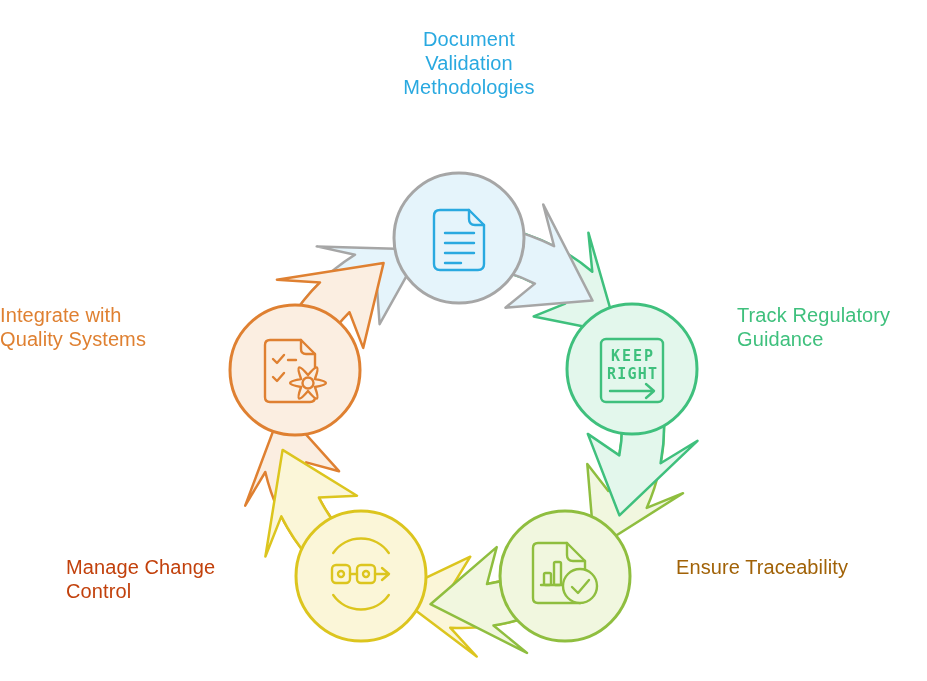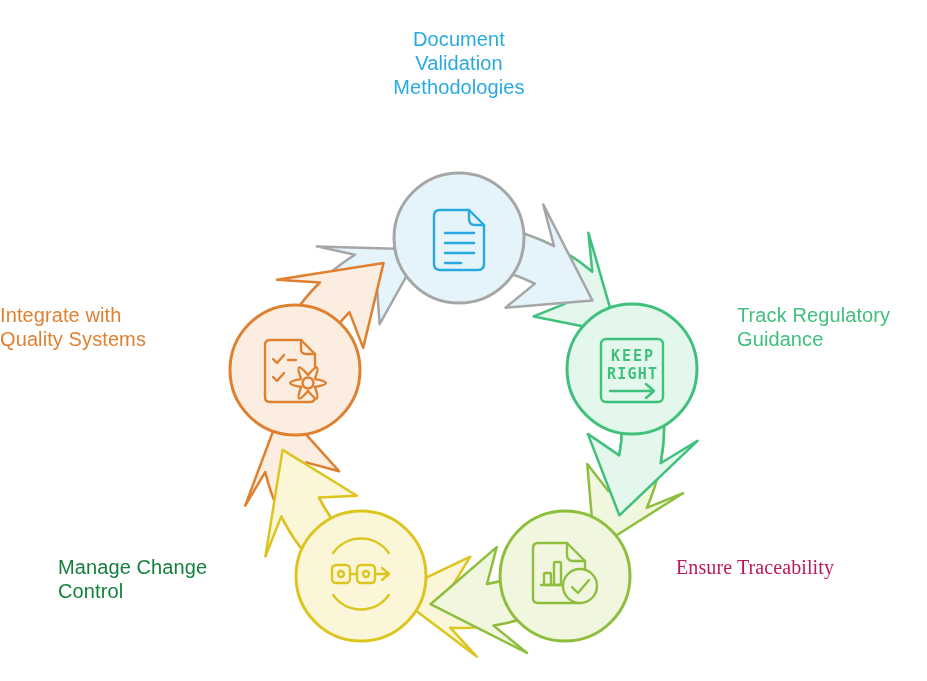--- a/index.html
+++ b/index.html
@@ -9,30 +9,30 @@
               white-space:pre-line;letter-spacing:.1px;}
   .ta-c{text-align:center;} .ta-r{text-align:left;} .ta-l{text-align:left;}
   svg text.sign{font-family:"DejaVu Sans Mono",monospace;font-size:15px;font-weight:bold;}
 </style>
 </head>
 <body>
 
 <div id="stage">
 
   
-  <div class="node-label ta-c" style="left: 282px; top: 27px; width: 354px; color: rgb(41, 169, 224);">Document
+  <div class="node-label ta-c" style="left: 292px; top: 27px; width: 354px; color: rgb(41, 169, 224);">Document
 Validation
 Methodologies</div>
 
   <div class="node-label ta-l" style="left: 737px; top: 303px; width: 200px; color: rgb(63, 192, 125);">Track Regulatory
 Guidance</div>
 
-  <div class="node-label ta-l" style="left: 676px; top: 555px; width: 240px; color: #be185d; font-family: Liberation Serif, serif;">Ensure Traceability</div>
+  <div class="node-label ta-l" style="left: 676px; top: 555px; width: 240px; color: #a16207;">Ensure Traceability</div>
 
-  <div class="node-label ta-r" style="left: 58px; top: 555px; width: 201px; color: #15803d;">Manage Change
+  <div class="node-label ta-r" style="left: 66px; top: 555px; width: 201px; color: #c2410c;">Manage Change
 Control</div>
 
   <div class="node-label ta-r" style="left: 0px; top: 303px; width: 189px; color: rgb(223, 128, 49);">Integrate with
 Quality Systems</div>
 
   <svg width="927" height="681" viewBox="0 0 927 681">
 
     <g stroke-width="2.5" stroke-linejoin="round">
         <path d="M 504.2,228.5 A 202 202 0 0 1 592.3,271.7 L 588.4,232.7 L 617.4,333.3 L 533.7,316.4 L 565.2,303.7 A 160 160 0 0 0 495.4,269.5 Z" fill="#e3f7ec" stroke="#3fc07d"></path>
         <path d="M 458.5,224.0 A 202 202 0 0 1 554.1,246.2 L 543.2,204.4 L 592.5,300.6 L 505.4,307.7 L 534.9,283.6 A 160 160 0 0 0 459.2,266.0 Z" fill="#e5f4fb" stroke="#a6a6a6"></path>

